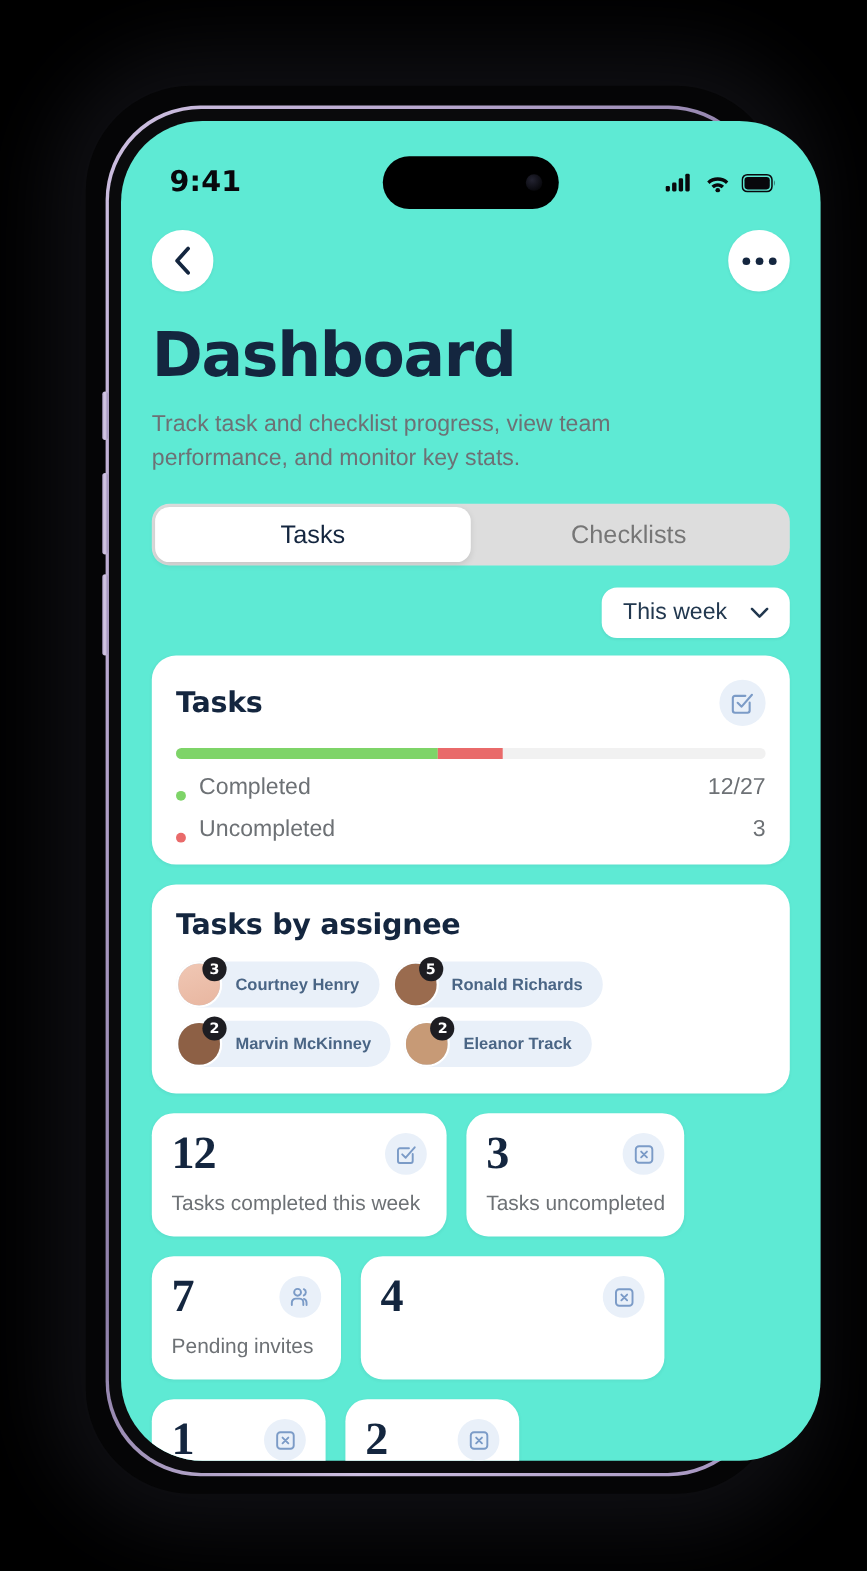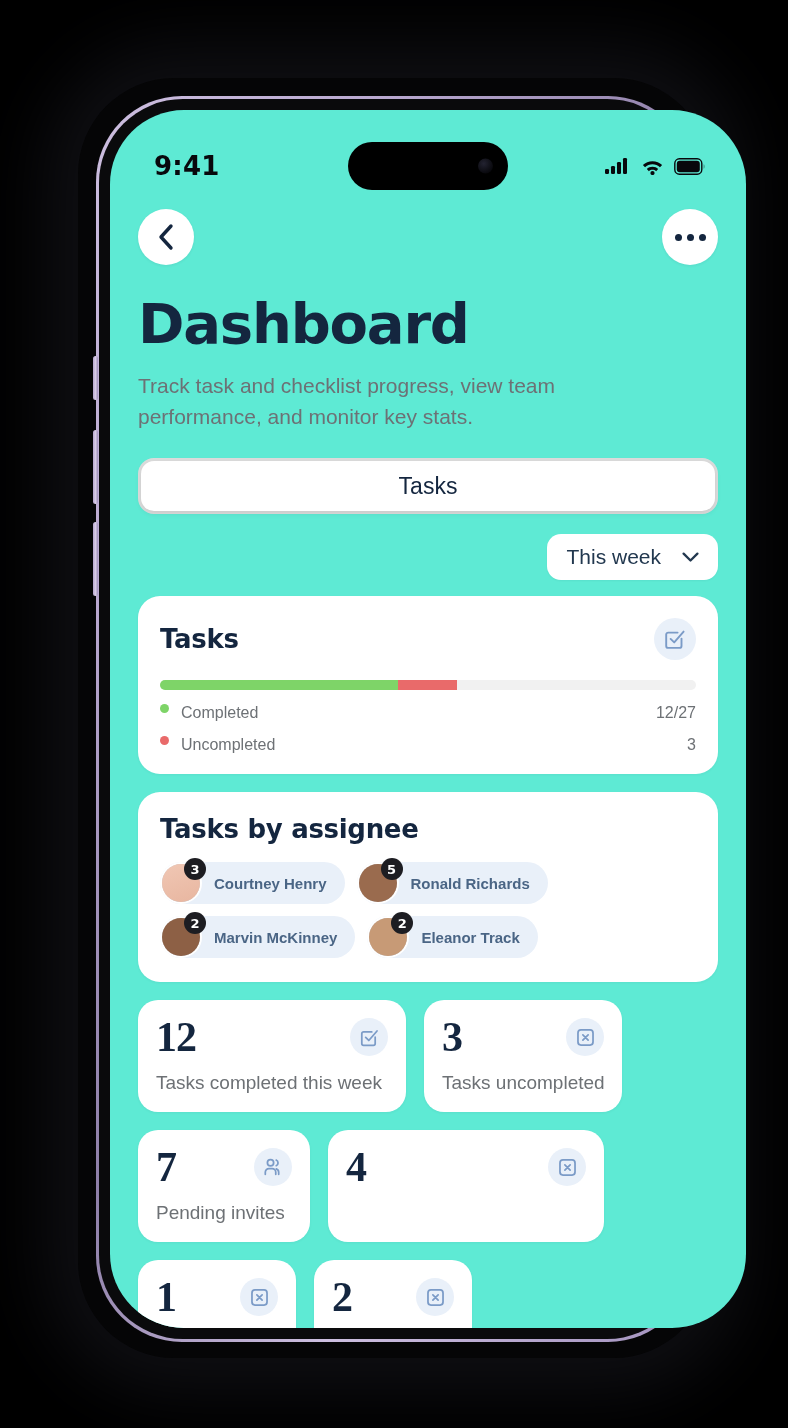--- a/index.html
+++ b/index.html
@@ -216,22 +216,22 @@
     border-radius: 6px;
     background: #f1f1f1;
     display: flex;
     overflow: hidden;
   }
   .progress-track .seg-green { background: #7ed468; }
   .progress-track .seg-red   { background: #e96a6a; }
 
   .legend-row {
     margin-top: 14px;
-    display: flex; align-items: flex-start;
-    font-size: 16px;
+    display: flex; align-items: flex-end;
+    font-size: 21px;
     color: #6d7175;
   }
   .legend-dot {
     width: 9px; height: 9px; border-radius: 50%;
     margin-right: 12px; flex: none;
   }
   .legend-val { margin-left: auto; color: #6d7175; }
 
   
   .assignee-card { margin-top: 18px; padding: 22px 22px 24px 22px; }
@@ -362,20 +362,21 @@
       </div>
     </div>
 
     <div class="content">
 
       <div class="page-title">Dashboard</div>
       <div class="page-sub">Track task and checklist progress, view team performance, and monitor key stats.</div>
 
       <div class="segmented">
         <div class="seg-tab active">Tasks</div>
+        <div class="seg-tab">Checklists</div>
       </div>
 
       <div class="filter-row">
         <div class="filter-pill">
           <span>This week</span>
           <svg width="17" height="11" viewBox="0 0 17 11">
             <path d="M1.6 1.6 L8.5 8.5 L15.4 1.6" fill="none" stroke="#22384f" stroke-width="2.3" stroke-linecap="round" stroke-linejoin="round"></path>
           </svg>
         </div>
       </div>

